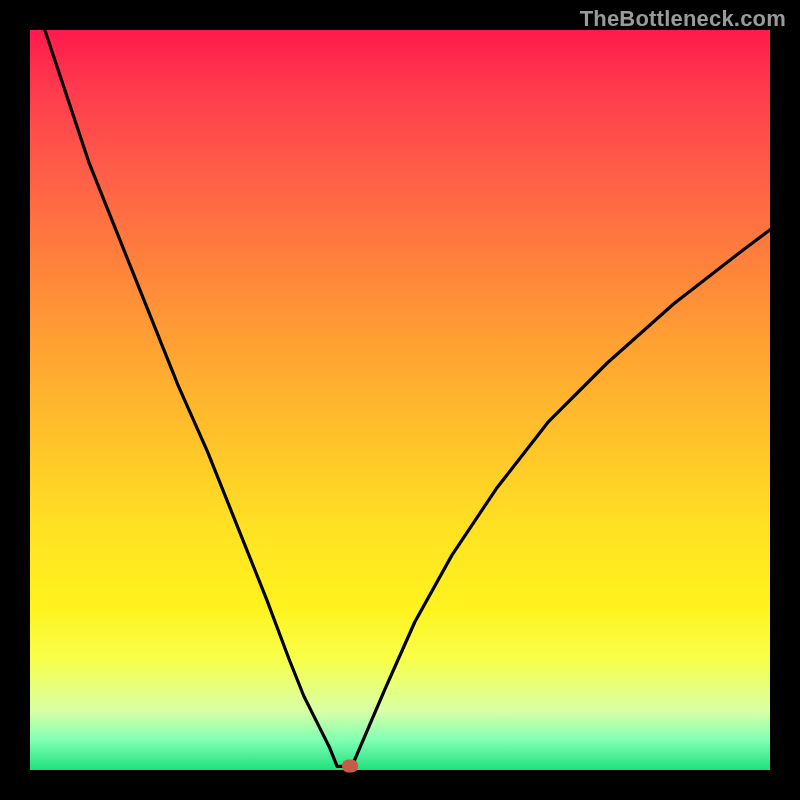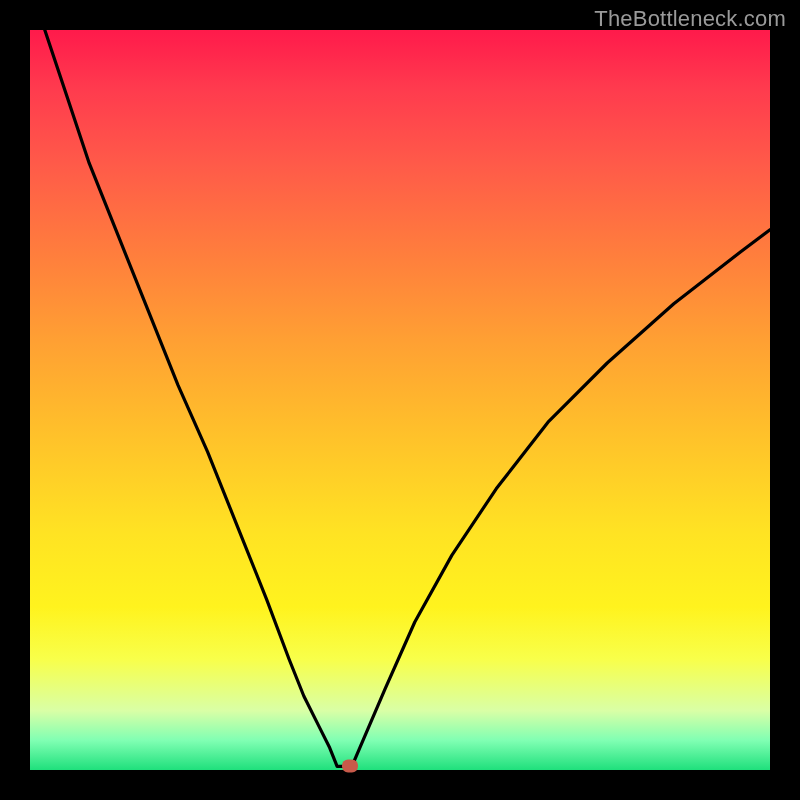--- a/index.html
+++ b/index.html
@@ -45,21 +45,21 @@
     width: 740px;
     height: 740px;
     pointer-events: none;
   }
   .watermark {
     position: absolute;
     top: 6px;
     right: 14px;
     font-family: Arial, Helvetica, sans-serif;
     font-size: 22px;
-    font-weight: 400;
+    font-weight: 700;
     color: #9a9a9a;
     letter-spacing: 0.2px;
   }
   .marker {
     position: absolute;
     width: 16px;
     height: 13px;
     background: #c85a4a;
     border-radius: 6px;
     transform: translate(-50%, -50%);

